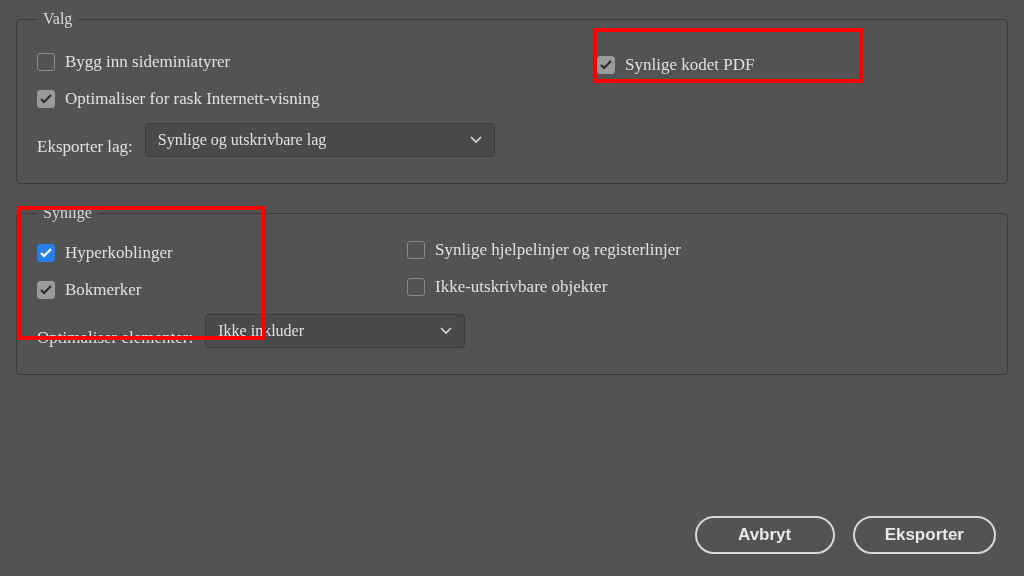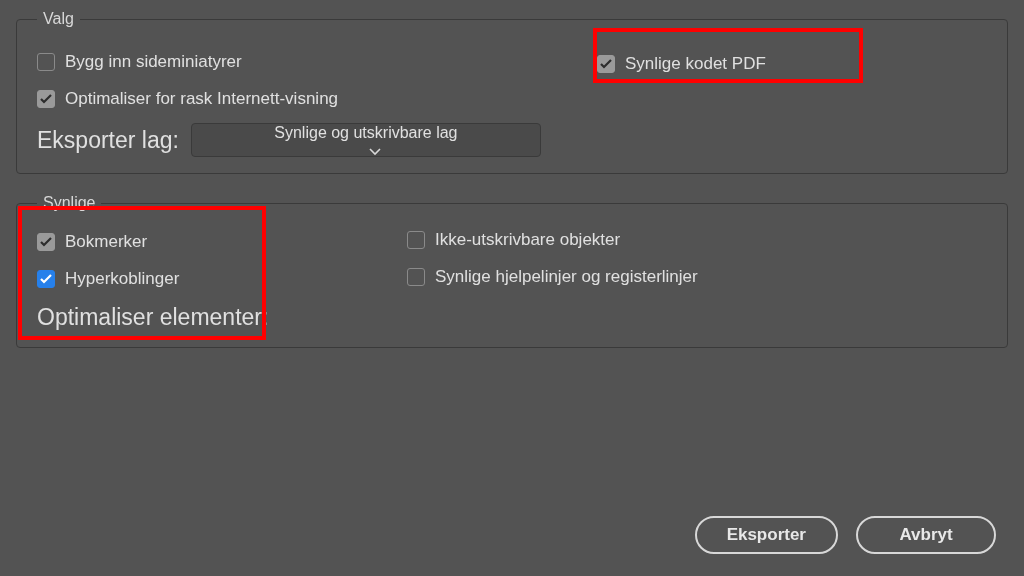--- a/index.html
+++ b/index.html
@@ -10,31 +10,32 @@
     color: #e0e0e0;
     width: 1024px;
     height: 576px;
     overflow: hidden;
     position: relative;
   }
   fieldset.group {
     border: 1px solid #3a3a3a;
     border-radius: 4px;
     margin: 0 16px 20px 16px;
-    padding: 18px 20px 16px 20px;
+    padding: 18px 20px 26px 20px;
     position: relative;
+    font-family: Liberation Serif, serif;
   }
   fieldset.group > legend {
     padding: 0 6px;
     color: #d8d8d8;
     font-size: 16px;
   }
   .row {
     display: flex;
-    align-items: center;
+    align-items: flex-end;
     margin-bottom: 14px;
   }
   .row:last-child { margin-bottom: 0; }
   .checkbox {
     display: inline-flex;
     align-items: center;
     cursor: pointer;
     user-select: none;
   }
   .checkbox .box {
@@ -57,37 +58,36 @@
   .checkbox.checked.blue .box {
     background: #2680eb;
     border-color: #2680eb;
   }
   .checkbox.checked.blue .box svg path { stroke: #ffffff; }
   .checkbox.disabled { opacity: 0.45; cursor: default; }
   .check-svg { width: 12px; height: 10px; display: block; }
   .checkbox .label { color: #e0e0e0; font-size: 17px; }
   .field-label {
     color: #e0e0e0;
-    font-size: 23px;
+    font-size: 17px;
     margin-right: 12px;
   }
   .select {
     display: inline-flex;
     align-items: center;
     justify-content: space-between;
     background: #4a4a4a;
     border: 1px solid #3a3a3a;
     border-radius: 4px;
     height: 34px;
     padding: 0 12px;
     color: #e0e0e0;
     font-size: 16px;
     cursor: pointer;
     min-width: 260px;
-    flex-direction: column;
   }
   .select .caret {
     margin-left: 18px;
     display: inline-flex;
   }
   .caret svg { width: 12px; height: 8px; display: block; }
   .buttons {
     position: absolute;
     right: 28px;
     bottom: 22px;
@@ -169,60 +169,68 @@
       </span>
     </div>
   </div>
 </fieldset>
 
 <fieldset class="group">
   <legend>Synlige</legend>
 
   <div class="row two-col">
     <div class="left">
+      <label class="checkbox checked blue">
+        <span class="box">
+          <svg class="check-svg" viewBox="0 0 12 10">
+              <path d="M1 5 L4 8 L11 1" stroke="#ffffff" stroke-width="2.2" fill="none"></path>
+            </svg>
+        </span>
+        <span class="label">Hyperkoblinger</span>
+      </label>
+    </div>
+    <div class="right">
+      <label class="checkbox">
+        <span class="box"></span>
+        <span class="label">Synlige hjelpelinjer og registerlinjer</span>
+      </label>
+    </div>
+  </div>
+
+  <div class="row two-col">
+    <div class="left">
       <label class="checkbox checked">
         <span class="box">
           <svg class="check-svg" viewBox="0 0 12 10">
               <path d="M1 5 L4 8 L11 1" stroke="#2d2d2d" stroke-width="2.2" fill="none"></path>
             </svg>
         </span>
         <span class="label">Bokmerker</span>
       </label>
     </div>
     <div class="right">
       <label class="checkbox">
         <span class="box"></span>
         <span class="label">Ikke-utskrivbare objekter</span>
       </label>
     </div>
   </div>
 
-  <div class="row two-col">
-    <div class="left">
-      <label class="checkbox checked blue">
-        <span class="box">
-          <svg class="check-svg" viewBox="0 0 12 10">
-              <path d="M1 5 L4 8 L11 1" stroke="#ffffff" stroke-width="2.2" fill="none"></path>
-            </svg>
-        </span>
-        <span class="label">Hyperkoblinger</span>
-      </label>
-    </div>
-    <div class="right">
-      <label class="checkbox">
-        <span class="box"></span>
-        <span class="label">Synlige hjelpelinjer og registerlinjer</span>
-      </label>
-    </div>
-  </div>
-
   <div class="row">
     <span class="field-label">Optimaliser elementer:</span>
+    <div class="select">
+      <span>Ikke inkluder</span>
+      <span class="caret">
+        <svg viewBox="0 0 12 8">
+            <path d="M1 1 L6 6 L11 1" stroke="#d8d8d8" stroke-width="1.6" fill="none"></path>
+          </svg>
+      </span>
+    </div>
   </div>
 </fieldset>
 
 <div class="buttons">
+  <button class="btn">Avbryt</button>
   <button class="btn">Eksporter</button>
-  <button class="btn">Avbryt</button>
 </div>
 
 <div class="highlight hl1"></div>
 <div class="highlight hl2"></div>
 
 </body></html>

